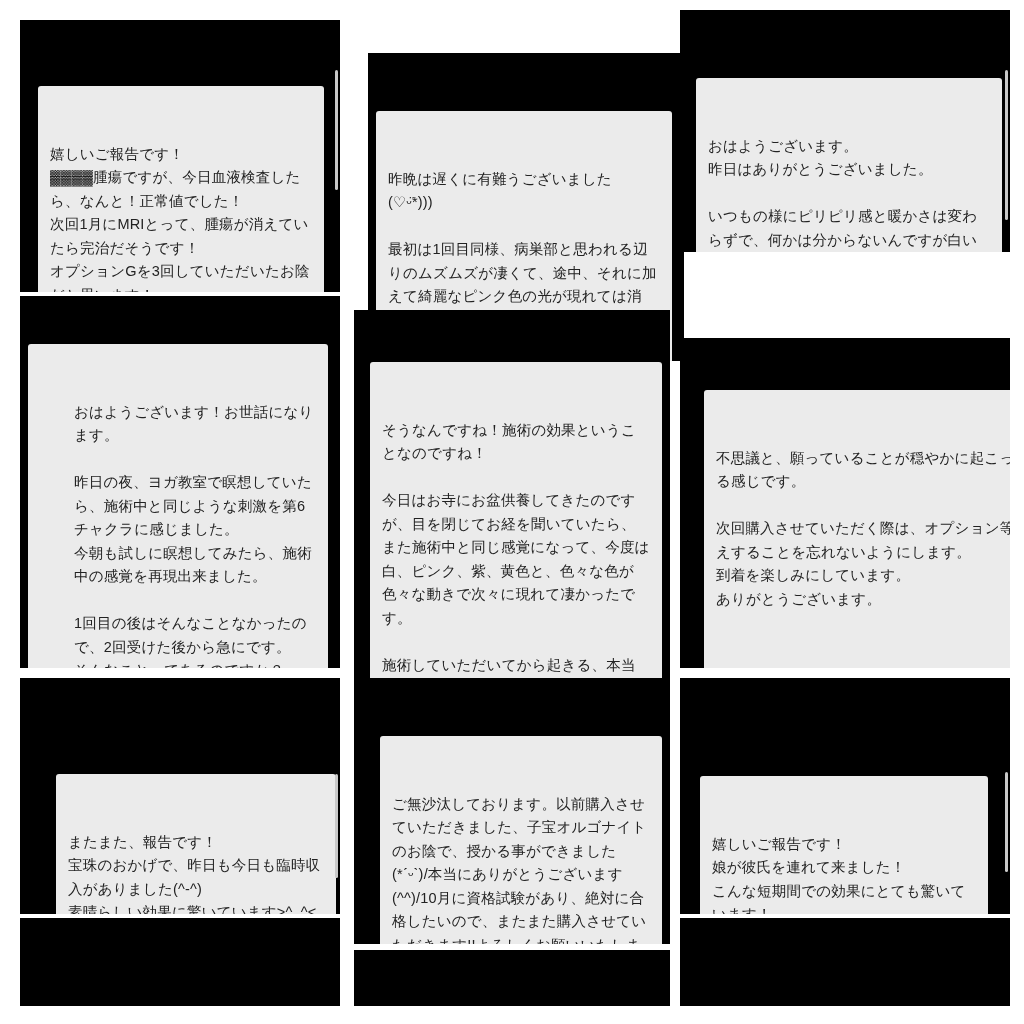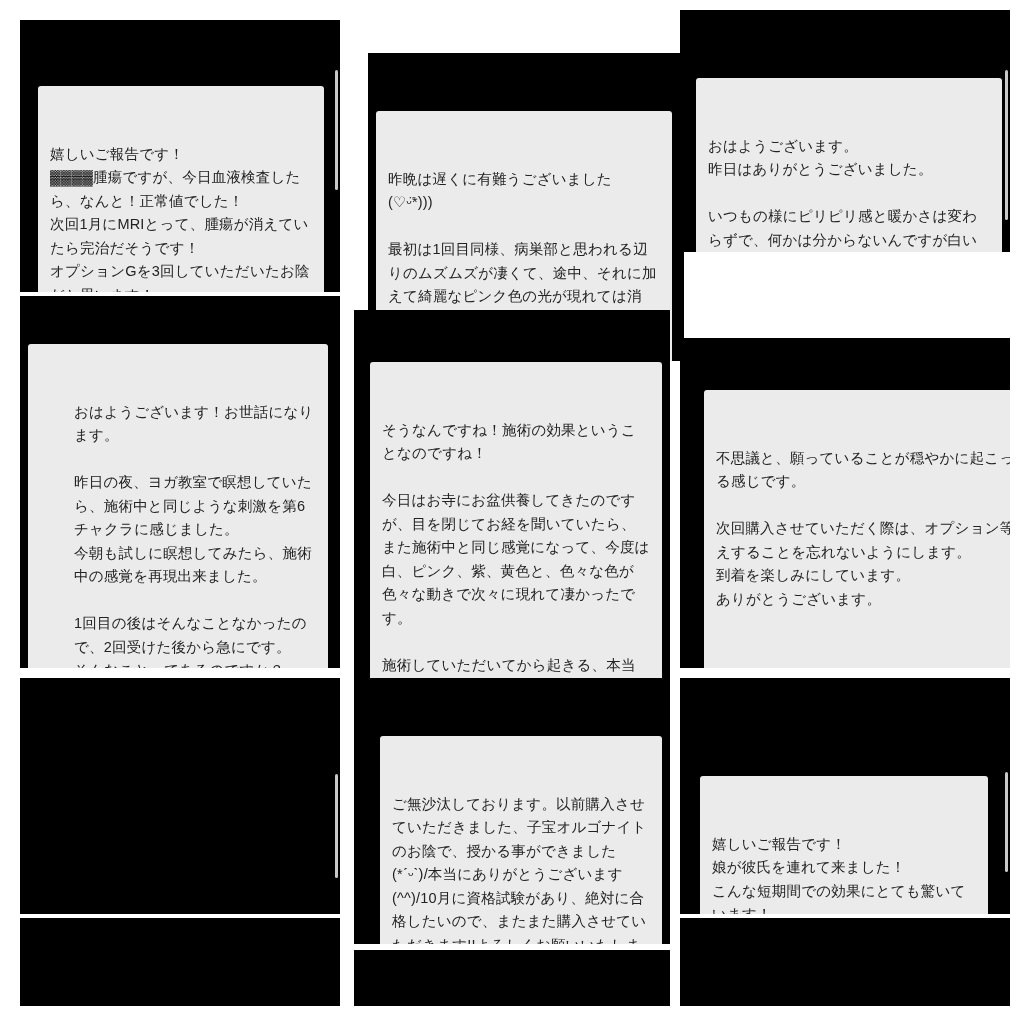--- a/index.html
+++ b/index.html
@@ -113,20 +113,26 @@
       <span class="msg">不思議と、願っていることが穏やかに起こっている感じです。
 
 次回購入させていただく際は、オプション等お伝えすることを忘れないようにします。
 到着を楽しみにしています。
 ありがとうございます。</span>
       
     </div>
   </div>
 
   <div class="cell" style="left:20px; top:678px; width:320px; height:236px;">
+    <div class="bubble" style="left:36px; top:96px; width:280px;">
+      <span class="msg">またまた、報告です！
+宝珠のおかげで、昨日も今日も臨時収入がありました(^-^)
+素晴らしい効果に驚いています&gt;^_^&lt;</span>
+      
+    </div>
     <div class="scroll" style="top:96px; height:104px;"></div>
   </div>
 
   <div class="cell" style="left:354px; top:678px; width:316px; height:266px;">
     <div class="bubble" style="left:26px; top:58px; width:282px;">
       <span class="msg">ご無沙汰しております。以前購入させていただきました、子宝オルゴナイトのお陰で、授かる事ができました(*ˊᵕˋ)/本当にありがとうございます(^^)/10月に資格試験があり、絶対に合格したいので、またまた購入させていただきます!!よろしくお願いいたしますm(_ _)m</span>
       
     </div>
   </div>
 

